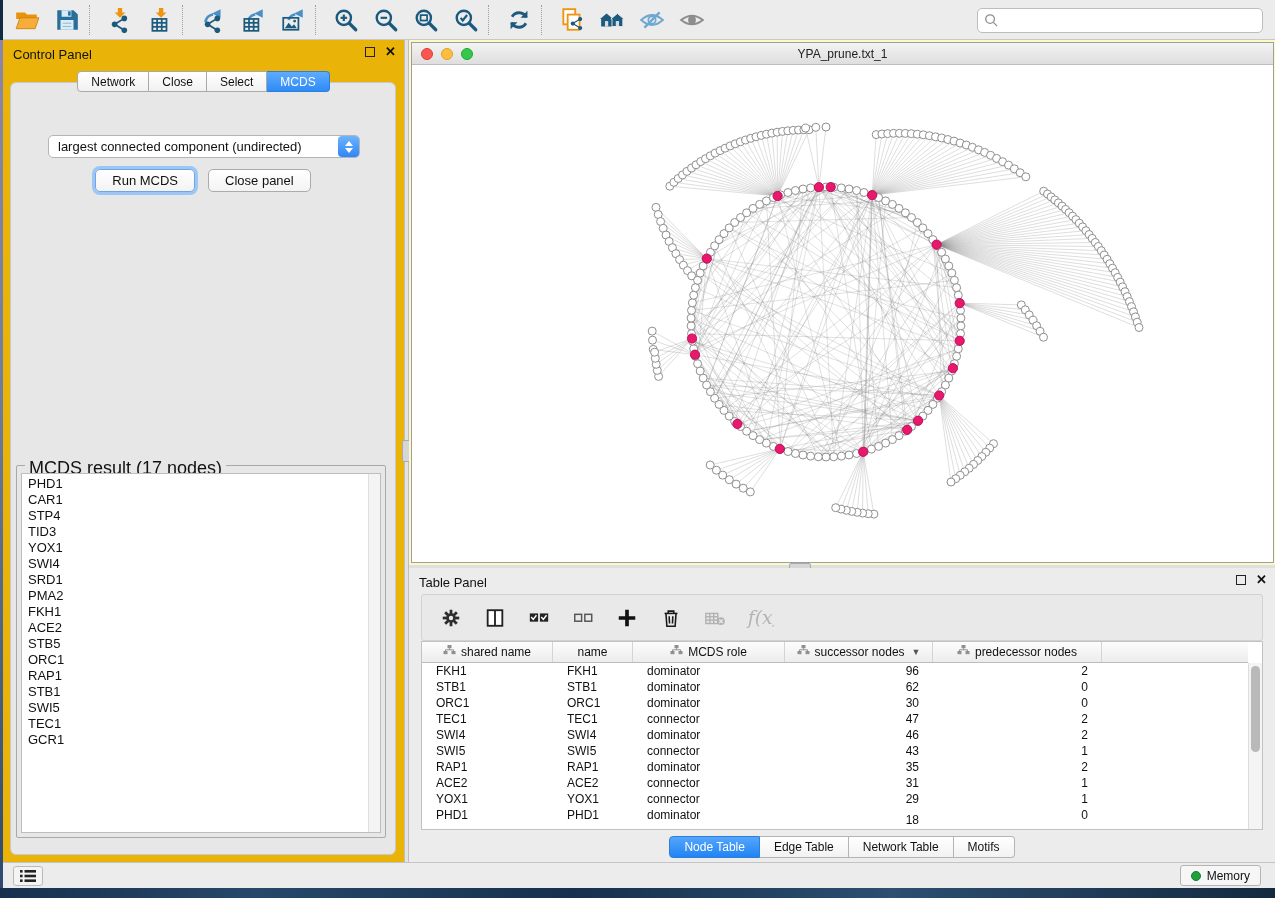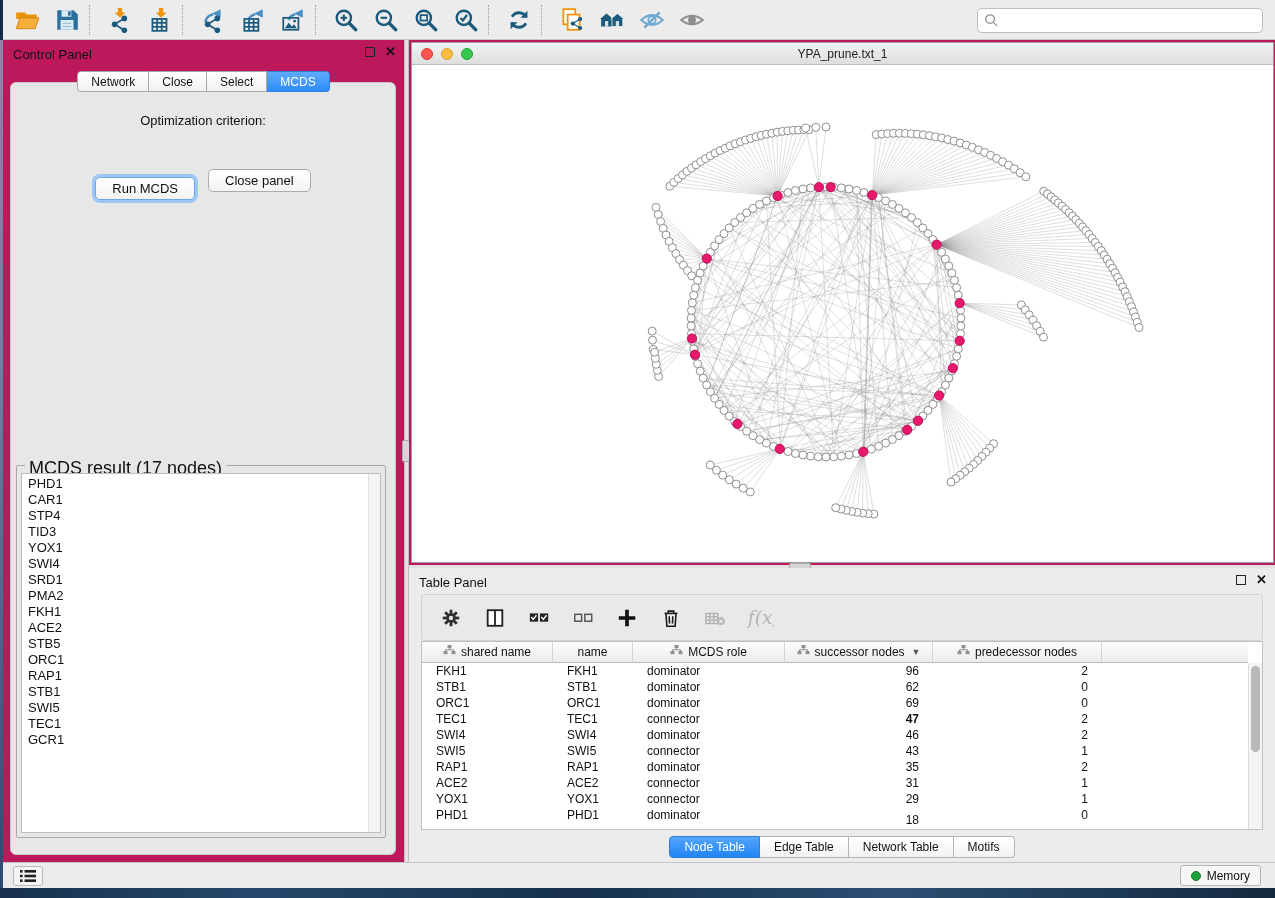--- a/index.html
+++ b/index.html
@@ -16,21 +16,21 @@
   
   #toolbar { position:absolute; left:0; top:0; width:1272px; height:40px; background:#ececec;
      border-bottom:1px solid #c8c8c8; display:flex; align-items:center; padding-left:4px; }
   .tb-btn { width:40px; height:34px; display:flex; align-items:center; justify-content:center; border-radius:4px; }
   .tb-sep { width:9px; height:30px; margin:0 2px; border-left:1px dotted #9e9e9e; }
   #search-wrap { position:absolute; right:12px; top:8px; width:286px; height:25px; background:#fff;
      border:1px solid #bdbdbd; border-radius:5px; display:flex; align-items:center; padding:0 6px; }
   #search-wrap input { border:none; outline:none; flex:1; font-size:12px; font-family:"Liberation Sans",sans-serif; background:transparent; }
 
   
-  #control-panel { position:absolute; left:0; top:40px; width:401px; bottom:26px; background:#be185d; }
+  #control-panel { position:absolute; left:0; top:40px; width:401px; bottom:26px; background:#eab308; }
   #cp-header { position:absolute; left:0; top:0; right:0; height:28px; }
   .panel-title { position:absolute; left:10px; top:7px; font-size:13px; color:#111; }
   .win-icons { position:absolute; right:8px; top:7px; display:flex; gap:10px; align-items:center; }
   .float-icon { width:10px; height:10px; border:1.5px solid #222; }
   .close-icon { font-size:13px; font-weight:bold; color:#111; line-height:10px; }
   #cp-tabs { position:absolute; left:0; right:0; top:31px; display:flex; justify-content:center; z-index:3; }
   .seg-tab { font-size:12px; padding:3px 13px; background:linear-gradient(#ffffff,#f1f1f1); border:1px solid #a9a9a9;
      border-left:none; color:#111; height:21px; display:flex; align-items:center;text-align:right; }
   .seg-tab:first-child { border-left:1px solid #a9a9a9; border-radius:4px 0 0 4px; }
   .seg-tab:last-child { border-radius:0 4px 4px 0; }
@@ -42,36 +42,36 @@
      border:1px solid #b5b5b5; border-radius:5px; font-size:13px; display:flex; align-items:center; }
   #criterion-select .sel-text { flex:1; padding-left:9px; color:#111; white-space:nowrap; overflow:hidden; }
   .sel-spinner { width:21px; height:21px; margin-right:0px; border-radius:4px; background:linear-gradient(#6eb3fe,#2e86f5);
      display:flex; flex-direction:column; align-items:center; justify-content:center; gap:2px; }
   .sel-spinner span { width:0; height:0; border-left:4px solid transparent; border-right:4px solid transparent; }
   .car-up { border-bottom:5px solid #fff; }
   .car-dn { border-top:5px solid #fff; }
   #cp-buttons { position:absolute; left:0; right:0; top:86px; display:flex; justify-content:center; gap:13px; }
   .mac-btn { font-size:13px; font-family:"Liberation Sans",sans-serif; color:#111; background:linear-gradient(#ffffff,#f3f3f3);
      border:1px solid #ababab; border-radius:5px; padding:3px 16px; height:23px; }
-  .mac-btn.focused { box-shadow:0 0 0 3px #9cc6f5; border-color:#6ea7e0;margin-top:8px; }
+  .mac-btn.focused { box-shadow:0 0 0 3px #9cc6f5; border-color:#6ea7e0; }
   #mcds-fieldset { position:absolute; left:5px; right:9px; top:382px; bottom:16px; border:1px solid #a9a9a9;
      border-radius:2px; }
   #mcds-legend { position:absolute; left:8px; top:-8px; background:#e7e7e7; padding:0 4px; font-size:18px; color:#111; }
   #mcds-list { position:absolute; left:4px; right:4px; top:7px; bottom:4px; background:#fff; border:1px solid #bdbdbd;
      overflow:hidden; }
   #mcds-items { position:absolute; left:6px; top:2px; }
   .mcds-item { font-size:13px; line-height:16px; color:#111; }
   #mcds-scroll { position:absolute; right:0; top:0; bottom:0; width:12px; background:#f4f4f4; border-left:1px solid #e0e0e0; }
 
   
   #v-splitter { position:absolute; left:401px; top:40px; width:5px; bottom:26px; background:#e3e3e3; border-left:1px solid #bdbdbd; border-right:1px solid #bdbdbd; }
   #v-grip { position:absolute; left:-3px; top:400px; width:9px; height:22px; background:#d6d6d6; border:1px solid #aaa; border-radius:2px; }
 
   
-  #network-area { position:absolute; left:406px; top:40px; right:0; height:525px; background:#be185d; }
+  #network-area { position:absolute; left:406px; top:40px; right:0; height:525px; background:#fef9c3; }
   #net-frame { position:absolute; left:2px; top:2px; right:1px; bottom:2px; border:1px solid #9f9f9f; background:#fff; }
   #net-titlebar { position:absolute; left:0; top:0; right:0; height:22px; background:linear-gradient(#f3f3f3,#dedede);
      border-bottom:1px solid #bdbdbd; }
   .traffic { position:absolute; top:5px; width:12px; height:12px; border-radius:50%; }
   #tl-red { left:9px; background:#fc5650; border:1px solid #dd3e36; }
   #tl-yellow { left:29px; background:#fdbd3f; border:1px solid #dfa231; }
   #tl-green { left:49px; background:#34c84a; border:1px solid #23a536; }
   #net-title { position:absolute; left:0; right:0; top:4px; text-align:center; font-size:12px; color:#222; }
   #graph-svg { position:absolute; left:0; top:22px; }
 
@@ -294,21 +294,27 @@
         <div class="close-icon">✕</div>
       </div>
     </div>
     <div id="cp-tabs">
           <div class="seg-tab">Network</div>
           <div class="seg-tab">Close</div>
           <div class="seg-tab">Select</div>
           <div class="seg-tab active">MCDS</div>
         </div>
     <div id="cp-body">
-      <div id="opt-label">Optimization criterion:</div>
+      <div id="criterion-select">
+        <div class="sel-text">largest connected component (undirected)</div>
+        <div class="sel-spinner">
+              <span class="car-up"></span>
+              <span class="car-dn"></span>
+            </div>
+      </div>
       <div id="cp-buttons">
         <button class="mac-btn focused">Run MCDS</button>
         <button class="mac-btn">Close panel</button>
       </div>
       <div id="mcds-fieldset">
         <div id="mcds-legend">MCDS result (17 nodes)</div>
         <div id="mcds-list">
           <div id="mcds-items">
                 <div class="mcds-item">PHD1</div>
                 <div class="mcds-item">CAR1</div>
@@ -1123,28 +1129,28 @@
               <div class="tcell" style="width: 131px;">STB1</div>
               <div class="tcell" style="width: 80px;">STB1</div>
               <div class="tcell" style="width: 152px;">dominator</div>
               <div class="tcell num" style="width: 148px;">62</div>
               <div class="tcell num" style="width: 169px;">0</div>
             </div>
             <div class="trow">
               <div class="tcell" style="width: 131px;">ORC1</div>
               <div class="tcell" style="width: 80px;">ORC1</div>
               <div class="tcell" style="width: 152px;">dominator</div>
-              <div class="tcell num" style="width: 148px;">69</div>
+              <div class="tcell num" style="width: 148px;">30</div>
               <div class="tcell num" style="width: 169px;">0</div>
             </div>
             <div class="trow">
               <div class="tcell" style="width: 131px;">TEC1</div>
               <div class="tcell" style="width: 80px;">TEC1</div>
               <div class="tcell" style="width: 152px;">connector</div>
-              <div class="tcell num" style="width: 148px; font-weight: bold;">47</div>
+              <div class="tcell num" style="width: 148px;">47</div>
               <div class="tcell num" style="width: 169px;">2</div>
             </div>
             <div class="trow">
               <div class="tcell" style="width: 131px;">SWI4</div>
               <div class="tcell" style="width: 80px;">SWI4</div>
               <div class="tcell" style="width: 152px;">dominator</div>
               <div class="tcell num" style="width: 148px;">46</div>
               <div class="tcell num" style="width: 169px;">2</div>
             </div>
             <div class="trow">

